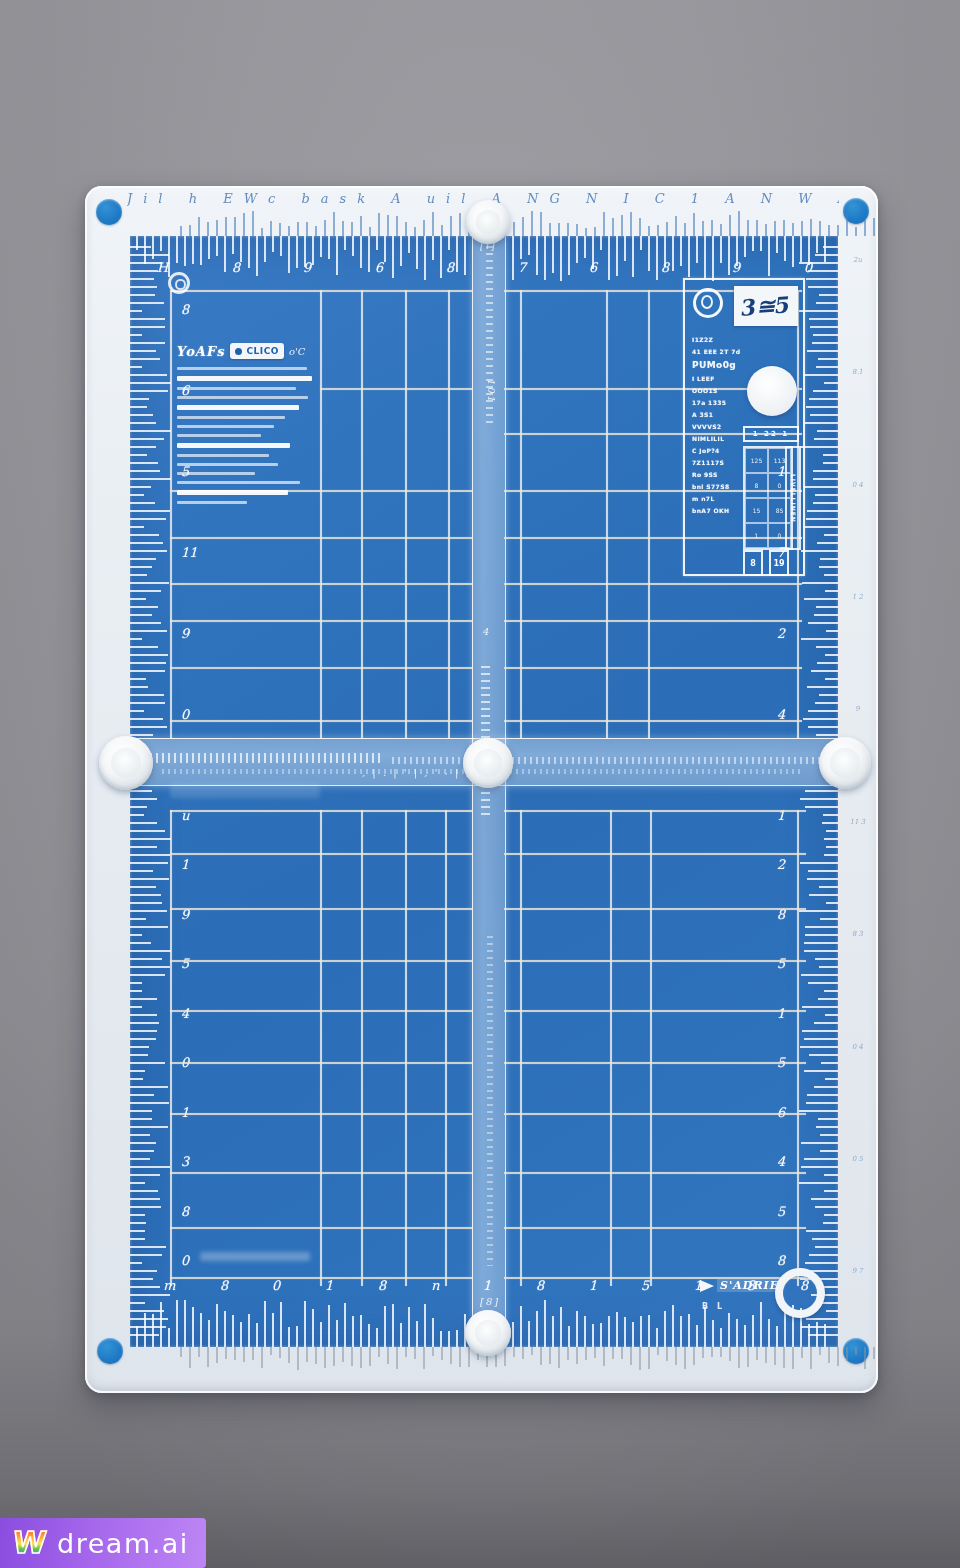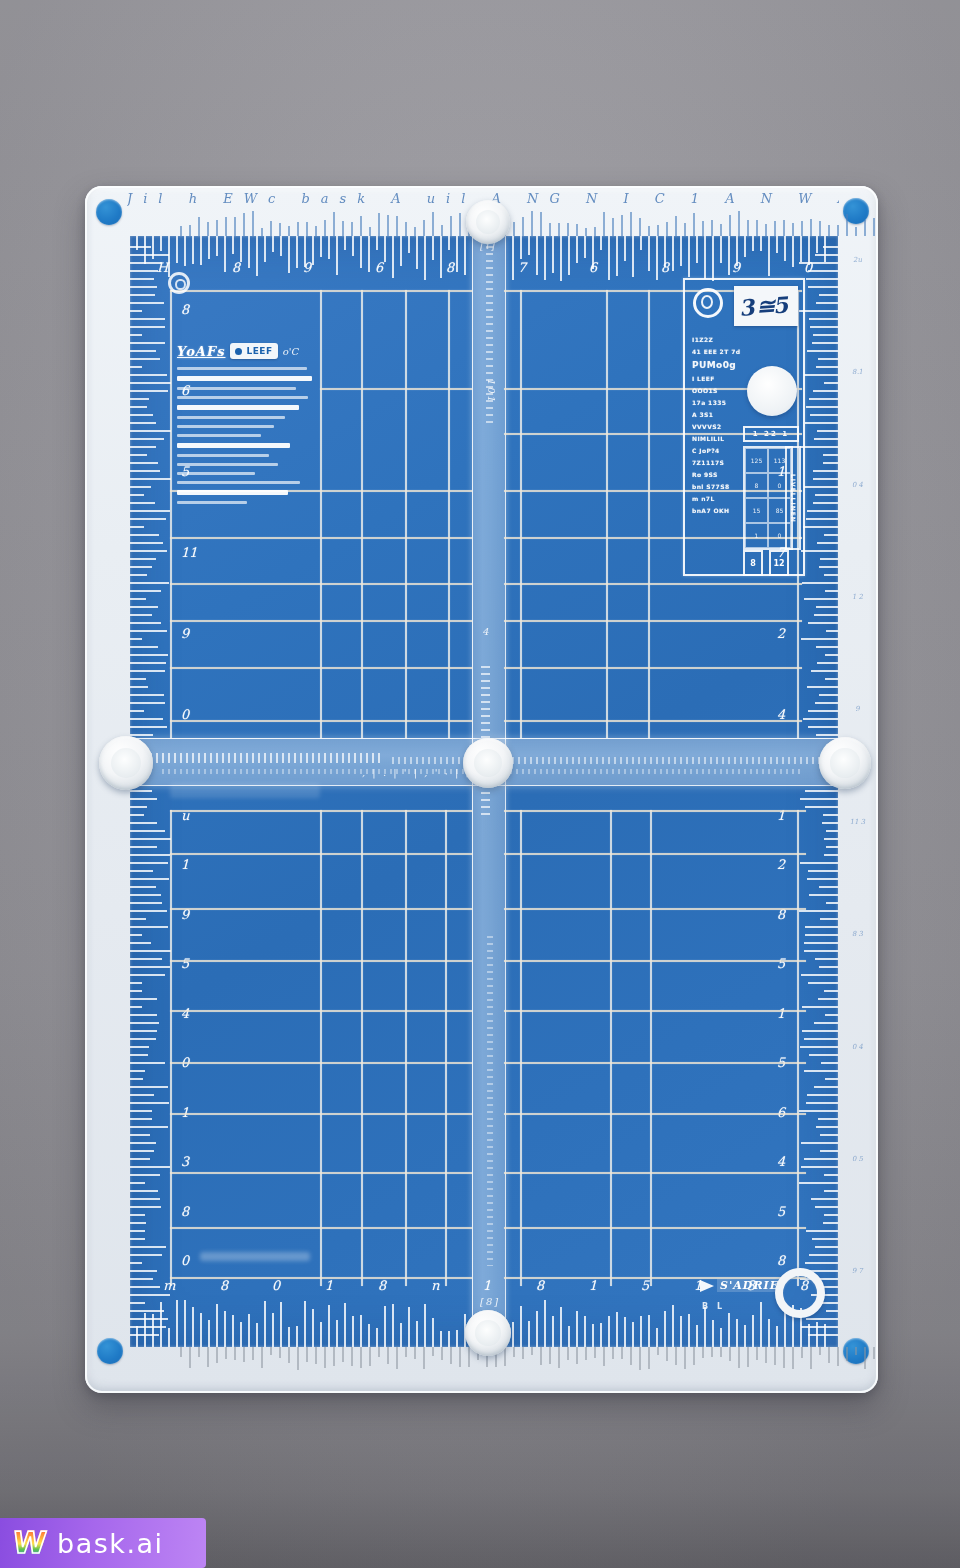--- a/index.html
+++ b/index.html
@@ -66,21 +66,21 @@
   
   .num-row{position:absolute;display:flex;justify-content:space-between;color:rgba(255,255,255,.92);
     font:italic 13px "DejaVu Serif",serif;text-shadow:0 0 1px rgba(255,255,255,.6);}
   .num-col{position:absolute;display:flex;flex-direction:column;justify-content:space-between;
     color:rgba(255,255,255,.92);font:italic 13px "DejaVu Serif",serif;text-shadow:0 0 1px rgba(255,255,255,.6);}
   .num-row span,.num-col span{transform:skewX(-4deg);}
 
   
   #panelTL{position:absolute;left:47px;top:107px;width:135px;height:145px;}
   #panelTL .hdr{display:flex;align-items:center;gap:5px;}
-  #panelTL .brand{color:#fff;font:italic bold 13px "DejaVu Serif",serif;letter-spacing:1px;text-shadow:0 0 2px rgba(255,255,255,.5);text-decoration:underline;}
+  #panelTL .brand{color:#fff;font:italic bold 13px "DejaVu Serif",serif;letter-spacing:1px;text-shadow:0 0 2px rgba(255,255,255,.5);}
   #panelTL .pill{background:#f2f6fa;border-radius:3px;height:16px;padding:0 5px;display:flex;align-items:center;gap:4px;
     box-shadow:0 1px 2px rgba(30,60,110,.4);}
   #panelTL .pill .pdot{width:7px;height:7px;border-radius:50%;background:#1b62ae;}
   #panelTL .pill .ptxt{color:#1b62ae;font:bold 9px "DejaVu Sans",sans-serif;letter-spacing:.5px;}
   #panelTL .cmark{color:rgba(255,255,255,.9);font:italic 10px "DejaVu Serif",serif;}
   .lines{display:flex;flex-direction:column;}
   .tline{background:rgba(255,255,255,.65);border-radius:1px;}
   .tline.bright{background:rgba(255,255,255,.95);}
 
   #panelTR{position:absolute;left:553px;top:42px;width:118px;height:294px;
@@ -897,21 +897,21 @@
         <div class="gl h" style="top: 1041px; left: 374px; width: 302px;"></div>
       </div>
 
     <div class="ringmark" style="left:38px;top:36px;width:16px;height:16px;"></div>
 
     <div id="panelTL">
       <div class="hdr">
         <span class="brand">YoAFs</span>
         <span class="pill">
           <span class="pdot"></span>
-          <span class="ptxt">LEEF</span>
+          <span class="ptxt">CLICO</span>
         </span>
         <span class="cmark">o'C</span>
       </div>
       <div class="lines" id="panelTLlines" style="margin-top:8px;gap:6px;">
           <div class="tline" style="width: 96%; height: 3px;"></div>
           <div class="tline bright" style="width: 100%; height: 5px;"></div>
           <div class="tline" style="width: 88%; height: 3px;"></div>
           <div class="tline" style="width: 97%; height: 3px;"></div>
           <div class="tline bright" style="width: 90%; height: 5px;"></div>
           <div class="tline" style="width: 80%; height: 3px;"></div>
@@ -956,21 +956,21 @@
           <div class="">113</div>
           <div class="">8</div>
           <div class="">0</div>
           <div class="">15</div>
           <div class="">85</div>
           <div class="">1</div>
           <div class="">0</div>
         </div>
       <div class="tallbox">LIVELLINEN</div>
       <div class="minibox" style="left:58px;top:270px;">8</div>
-      <div class="minibox" style="left:84px;top:270px;">12</div>
+      <div class="minibox" style="left:84px;top:270px;">19</div>
     </div>
 
     <div id="bottomLogo">
       <span class="swoosh"></span>
       <span class="ltxt">S'ADRIE</span>
     </div>
     <div id="bottomRing"></div>
     <div id="bottomTag">B L</div>
     <div class="smudge" style="left:70px;top:1016px;width:110px;height:9px;"></div>
     <div class="smudge" style="left:40px;top:548px;width:150px;height:14px;opacity:.5;"></div>
@@ -978,14 +978,14 @@
 
   <div class="grommet" style="left:381px;top:14px;width:44px;height:44px;"></div>
   <div class="grommet" style="left:14px;top:550px;width:54px;height:54px;"></div>
   <div class="grommet" style="left:378px;top:552px;width:50px;height:50px;"></div>
   <div class="grommet" style="left:734px;top:551px;width:52px;height:52px;"></div>
   <div class="grommet" style="left:380px;top:1124px;width:46px;height:46px;"></div>
 </div>
 
 <div id="watermark">
   <span class="wlogo">W</span>
-  <span class="wtext">bask.ai</span>
+  <span class="wtext">dream.ai</span>
 </div>
 
 </body></html>

